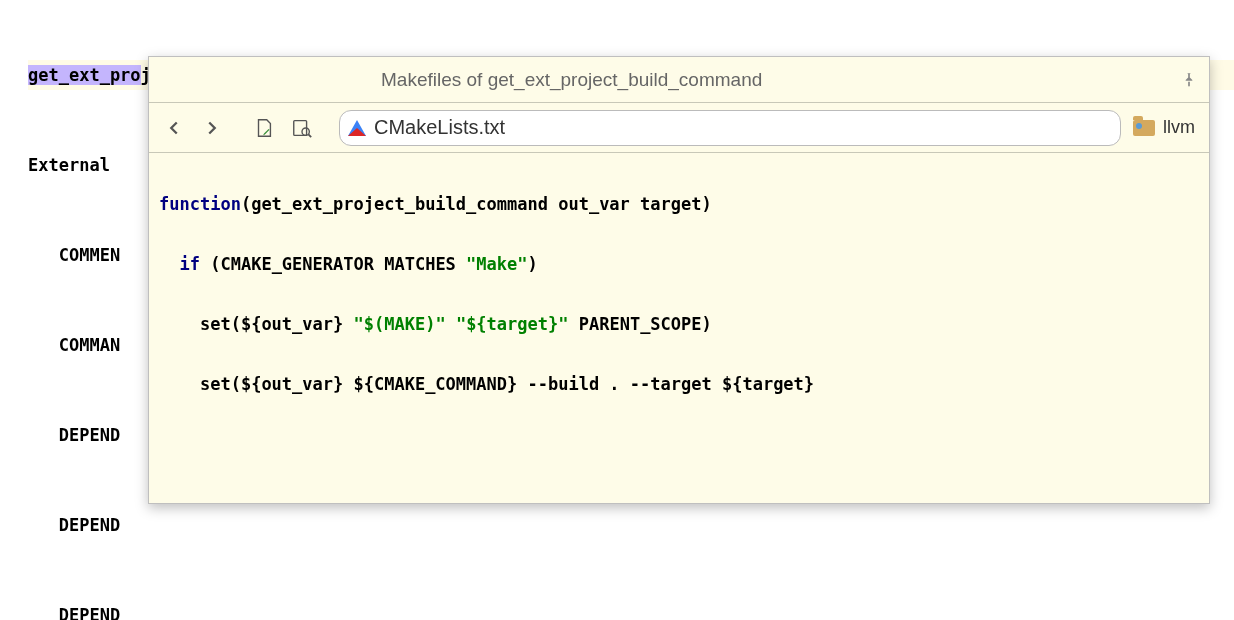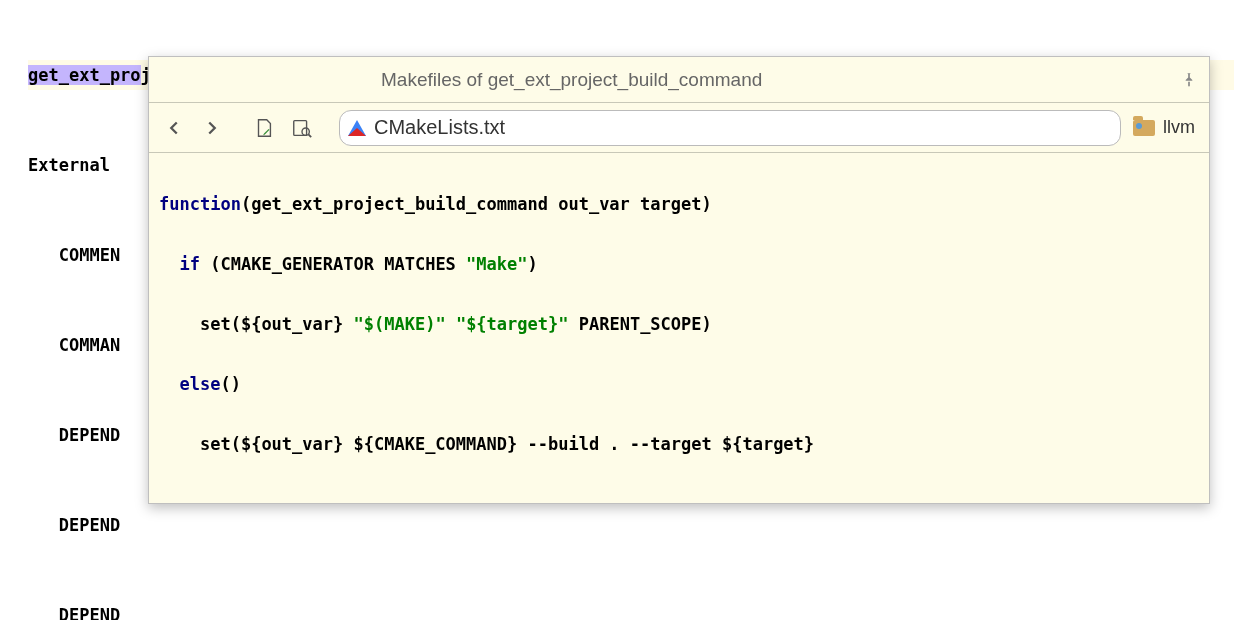--- a/index.html
+++ b/index.html
@@ -216,19 +216,18 @@
     <div class="llvm-box">
       <span class="folder-icon"></span>
       <span>llvm</span>
     </div>
   </div>
 
   <div class="popup-body">
 <div><span class="kw">function</span><span>(</span><span class="green">get_ext_project_build_command out_var target</span><span>)</span></div>
 <div>  <span class="kw">if</span><span> (</span><span class="green">CMAKE_GENERATOR MATCHES </span><span class="str">"Make"</span><span>)</span></div>
 <div>    <span>set(</span><span class="green">${out_var}</span><span> </span><span class="str">"$(MAKE)"</span><span> </span><span class="str">"${target}"</span><span class="green"> PARENT_SCOPE)</span></div>
-<div>  <span class="kw">else</span><span>()</span></div>
 <div>    <span>set(</span><span class="green">${out_var} ${CMAKE_COMMAND}</span><span> --build . </span><span class="green">--target ${target}</span></div>
 
 
 
   </div>
 </div>
 
 </body></html>

